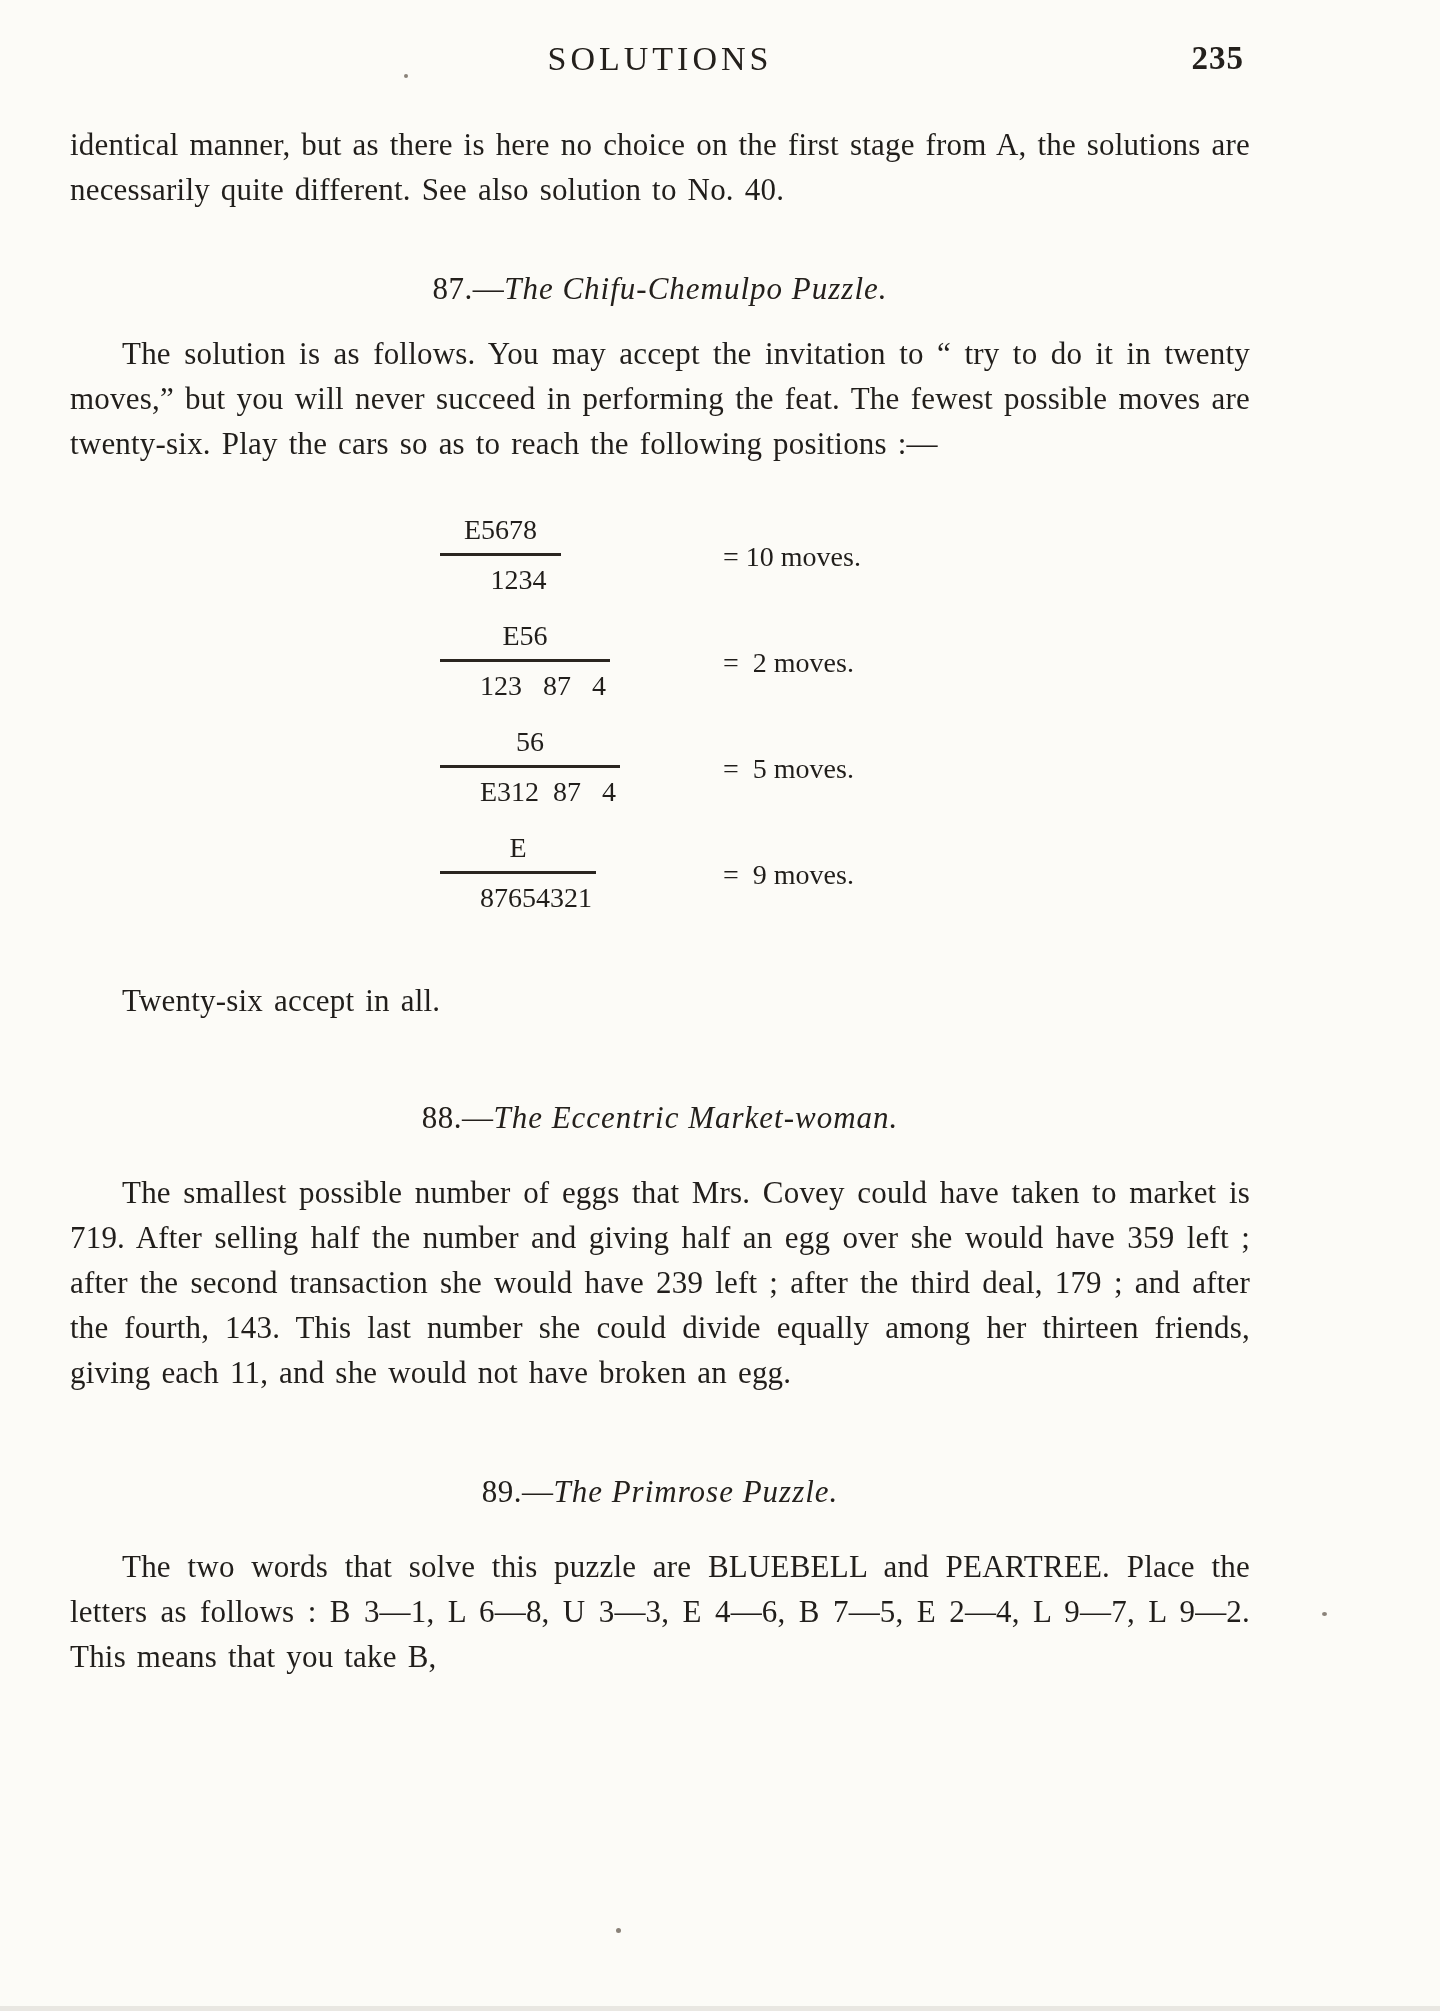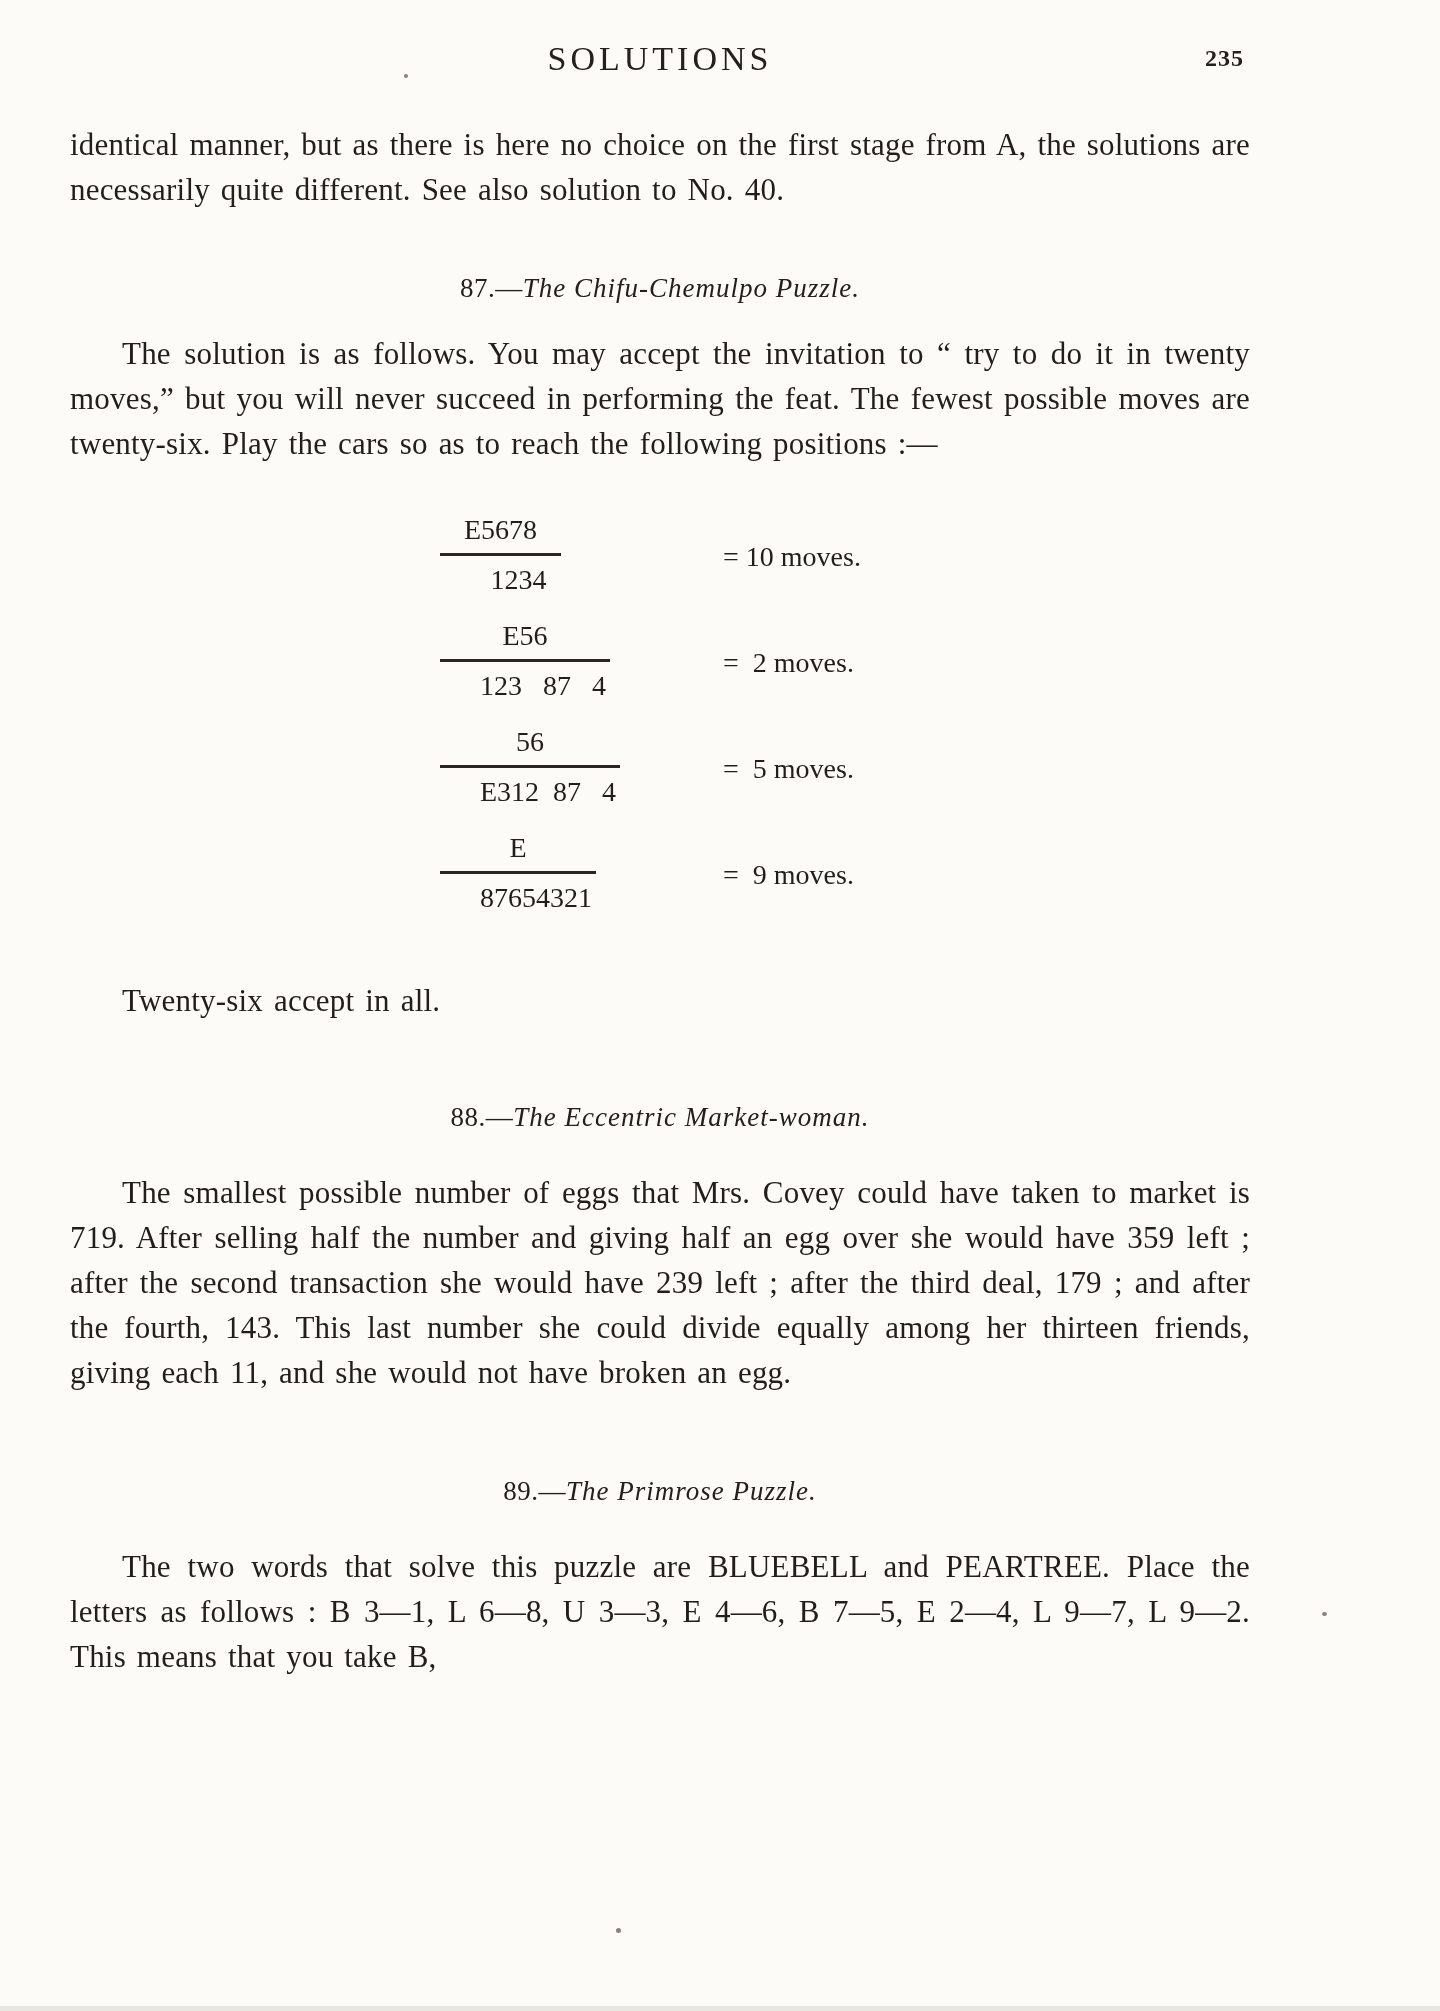--- a/index.html
+++ b/index.html
@@ -31,21 +31,21 @@
     display: block;
     text-align: center;
     font-size: 34px;
     letter-spacing: 4px;
     color: #24201c;
   }
   .page-number {
     position: absolute;
     right: 6px;
     top: 0;
-    font-size: 24px;
+    font-size: 33px;
     letter-spacing: 1px;
     font-weight: 600;
     color: #24201c;
   }
   
   .body-par {
     margin: 0;
     text-align: justify;
     word-spacing: 3px;
     letter-spacing: 0.2px;
@@ -53,21 +53,21 @@
   .indent { text-indent: 52px; }
   .par-continuation { margin-top: 34px; }
   .par-intro { margin-top: 20px; font-family: Liberation Serif, serif; }
   .par-total { margin-top: 58px; }
   .par-88 { margin-top: 30px; }
   .par-89 { margin-top: 30px; }
   
   .section-heading {
     margin: 16px;
     text-align: center;
-    font-size: 27px;
+    font-size: 31px;
     font-weight: 400;
     line-height: 45px;
     color: #24201c;
   }
   .heading-87 { margin-top: 54px; }
   .heading-88 { margin-top: 72px; }
   .heading-89 { margin-top: 74px; }
   .section-number { font-style: normal; letter-spacing: 0.5px; }
   .section-title { font-style: italic; letter-spacing: 1px; }
   

